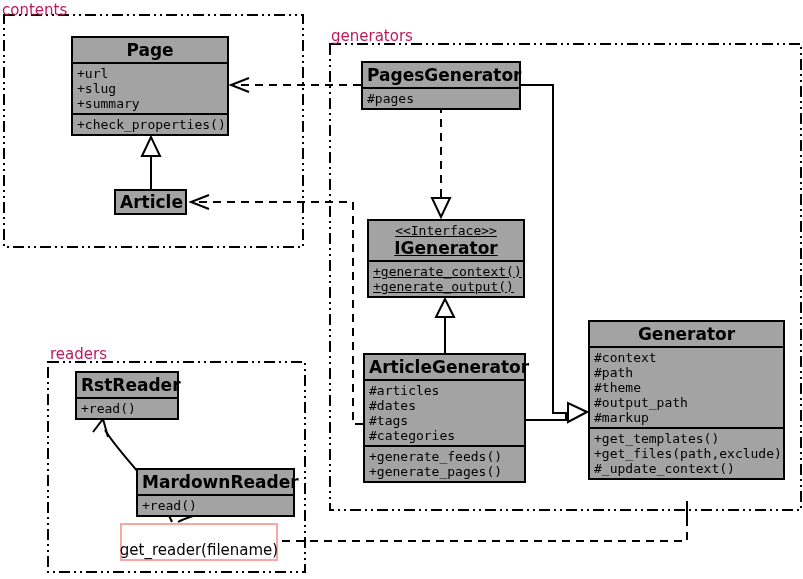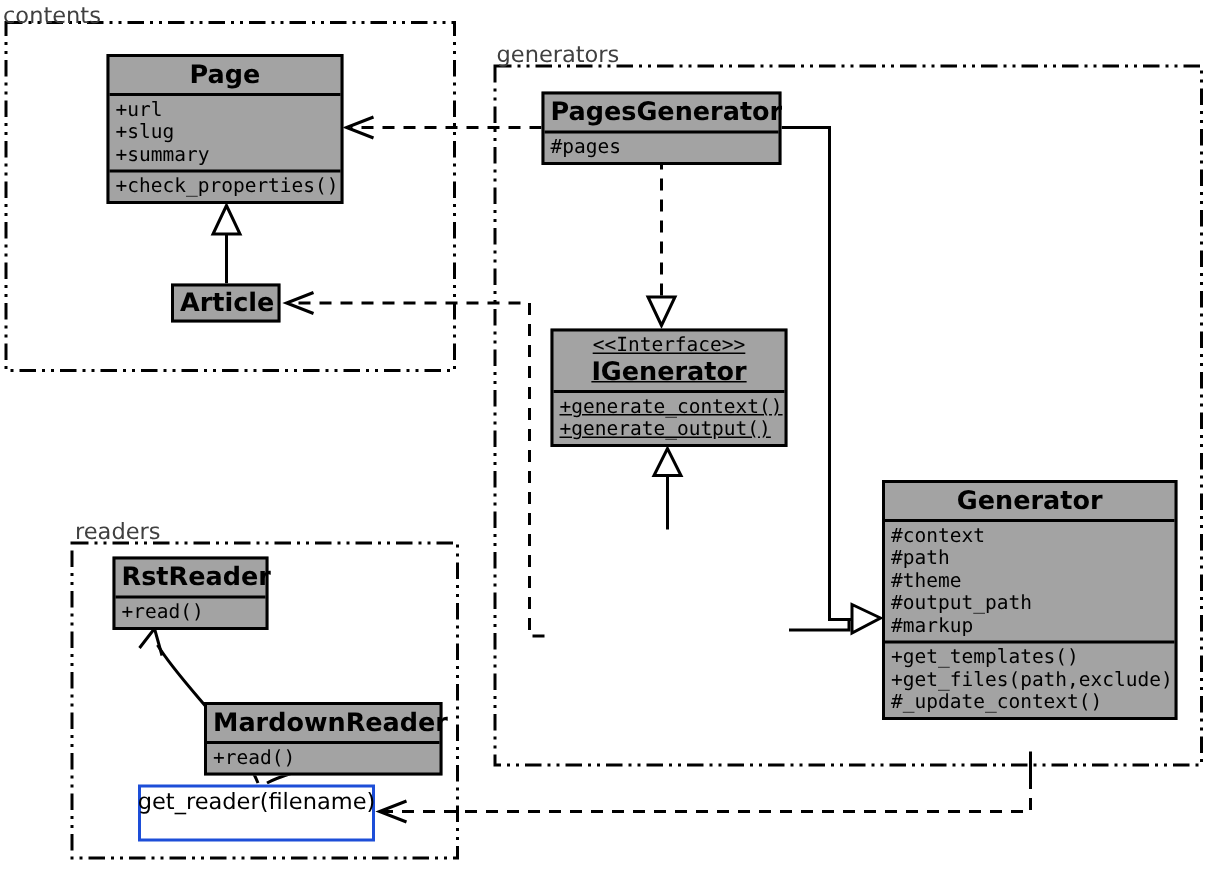--- a/index.html
+++ b/index.html
@@ -1,27 +1,27 @@
 <!DOCTYPE html>
 <html><head>
 <meta charset="utf-8">
 <style>
   html,body{margin:0;padding:0;background:#ffffff;}
   #stage{position:relative;width:803px;height:579px;background:#ffffff;overflow:hidden;
          font-family:"DejaVu Sans", sans-serif;color:#000;}
   #wires{position:absolute;left:0;top:0;width:803px;height:579px;}
-  .pkg-label{position:absolute;font:15px "DejaVu Sans", sans-serif;color:#404040;white-space:nowrap;}
+  .pkg-label{position:absolute;font:15px "DejaVu Sans", sans-serif;color:#be185d;white-space:nowrap;}
   .uml{position:absolute;background:#a3a3a3;border:2px solid #000;box-sizing:border-box;}
   .uml .title{text-align:center;font:bold 17px "DejaVu Sans", sans-serif;padding:2px 4px;line-height:20px;}
   .uml .stereo{font:13px "DejaVu Sans Mono", monospace;font-weight:normal;line-height:15px;}
   .uml .sect{border-top:2px solid #000;font:13px "DejaVu Sans Mono", monospace;
              padding:2px 4px;line-height:15px;white-space:nowrap;}
-  .plainbox{position:absolute;background:#fff;border:2px solid #1d4ed8;box-sizing:border-box;
-            display:flex;align-items:flex-start;justify-content:center;
-            font:15px "DejaVu Sans", sans-serif;white-space:nowrap;}
+  .plainbox{position:absolute;background:#fff;border:2px solid #fca5a5;box-sizing:border-box;
+            display:flex;align-items:flex-end;justify-content:center;
+            font:15px "DejaVu Sans", sans-serif;white-space:nowrap;margin-left:28px;}
 </style>
 </head>
 <body>
 
 <div id="stage">
 
   <svg id="wires" width="803" height="579" viewBox="0 0 803 579" fill="none" stroke="#000" stroke-width="2">
 
     <rect x="4" y="15" width="299" height="232" stroke-dasharray="11 4 2 4 2 4"></rect>
     <rect x="330" y="44" width="471" height="466" stroke-dasharray="11 4 2 4 2 4"></rect>
@@ -108,20 +108,33 @@
     <div class="title">
       <div class="stereo">&lt;&lt;Interface&gt;&gt;</div>
       <div>IGenerator</div>
     </div>
     <div class="sect">
       <div>+generate_context()</div>
       <div>+generate_output()</div>
     </div>
   </div>
 
+  <div class="uml" style="left:363px;top:353px;width:163px;">
+    <div class="title">ArticleGenerator</div>
+    <div class="sect">
+      <div>#articles</div>
+      <div>#dates</div>
+      <div>#tags</div>
+      <div>#categories</div>
+    </div>
+    <div class="sect">
+      <div>+generate_feeds()</div>
+      <div>+generate_pages()</div>
+    </div>
+  </div>
 
   <div class="uml" style="left:588px;top:320px;width:197px;">
     <div class="title">Generator</div>
     <div class="sect">
       <div>#context</div>
       <div>#path</div>
       <div>#theme</div>
       <div>#output_path</div>
       <div>#markup</div>
     </div>

